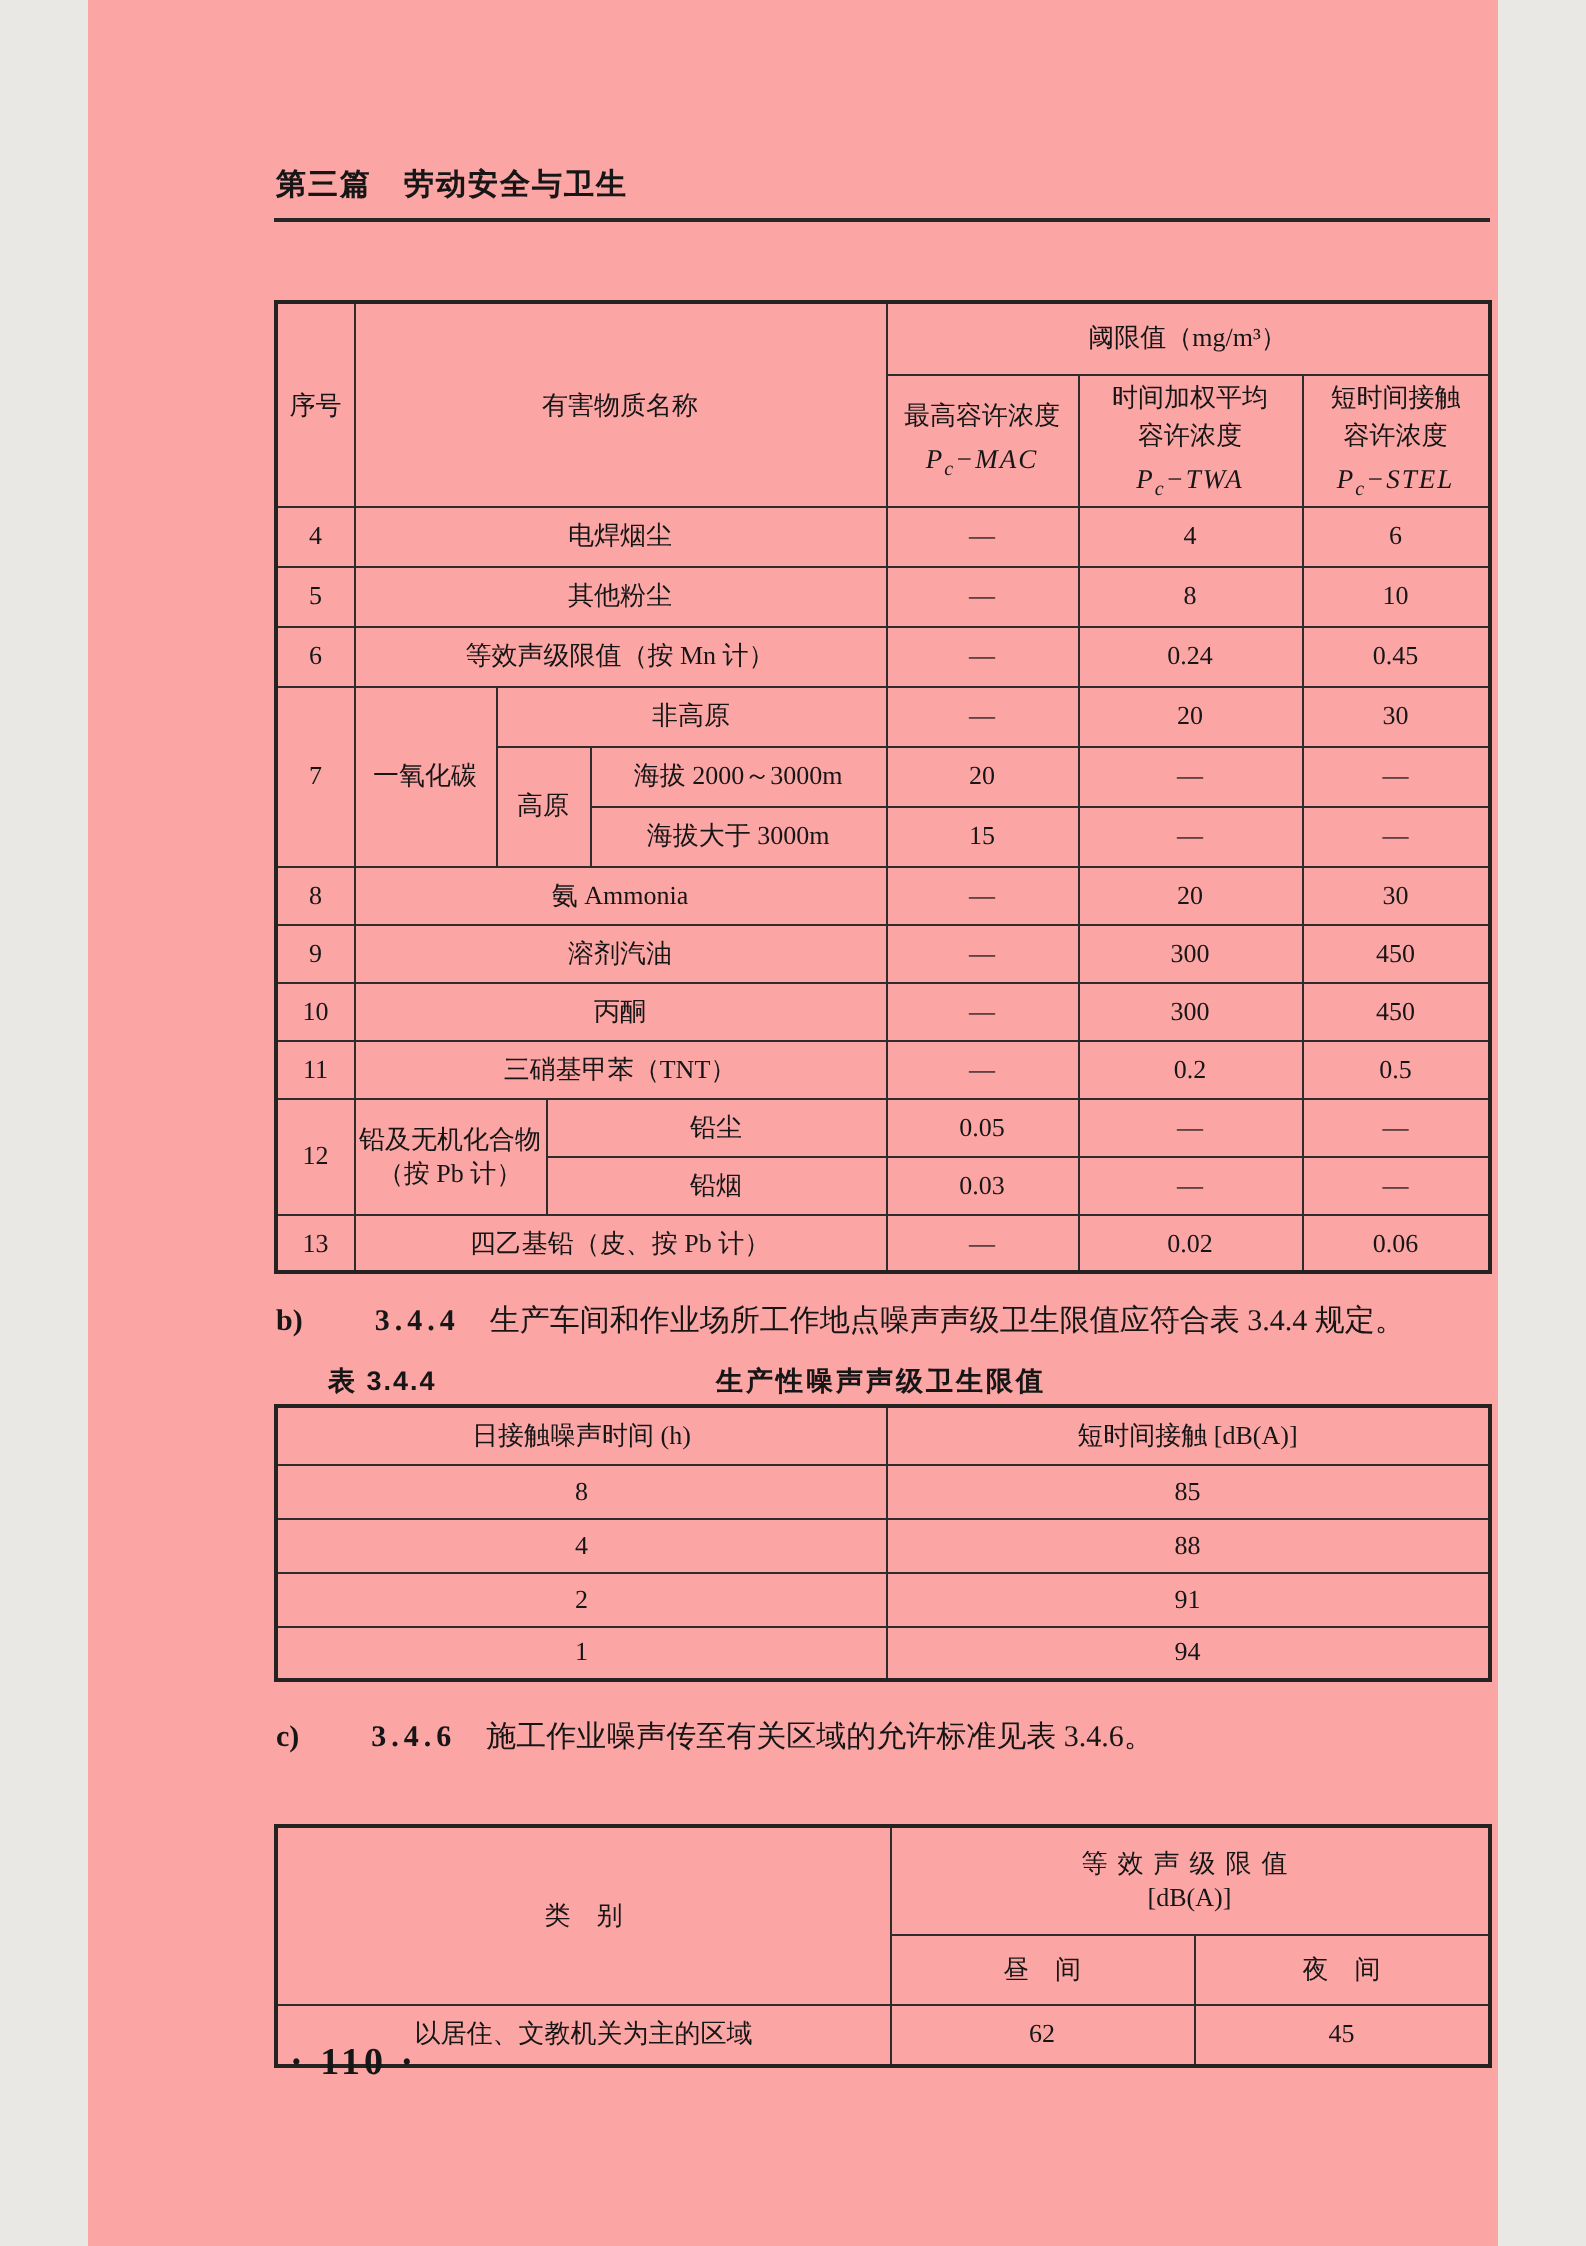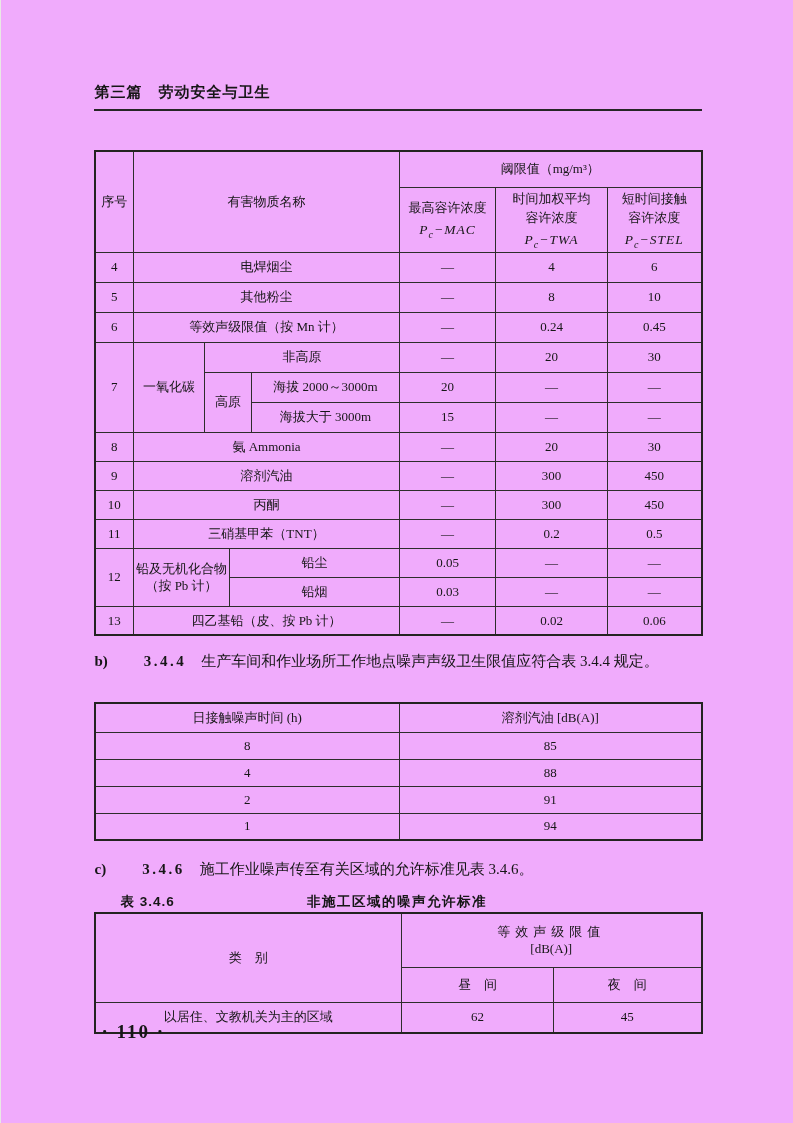--- a/index.html
+++ b/index.html
@@ -3,22 +3,22 @@
 <meta charset="utf-8">
 <style>
   html,body{margin:0;padding:0;}
   body{
     background:#e9e8e5;
     font-family:"Liberation Serif","DejaVu Serif",serif;
     color:#161616;
   }
   .page{
     position:relative;
-    width:792px;height:1123px;
-    background:#f0abfc;
+    width:705px;height:1123px;
+    background:#fca5a5;
     margin:0 auto;
     overflow:hidden;
   }
 
   
   .running-header{
     position:absolute;left:94px;top:83px;
     font-family:"Liberation Sans","DejaVu Sans",sans-serif;
     font-weight:bold;font-size:15px;letter-spacing:1px;
   }
@@ -223,30 +223,34 @@
       <td>0.02</td>
       <td>0.06</td>
     </tr>
   </tbody>
     </table>
 
   <div class="para" style="top:651px">
     <span class="pmarker">b)</span><span class="pnumber">3.4.4</span><span>生产车间和作业场所工作地点噪声声级卫生限值应符合表 3.4.4 规定。</span>
   </div>
 
+  <div class="caption" style="top:682px">
+    <span class="cap-label">表 3.4.4</span>
+    <span class="cap-title">生产性噪声声级卫生限值</span>
+  </div>
 
   <table class="doc-table t344">
     <colgroup>
         <col style="width:305px">
         <col style="width:302px">
       </colgroup>
     <tbody>
         <tr class="h29">
       <td>日接触噪声时间 (h)</td>
-      <td>溶剂汽油 [dB(A)]</td>
+      <td>短时间接触 [dB(A)]</td>
     </tr>
     <tr class="h27">
       <td>8</td>
       <td>85</td>
     </tr>
     <tr class="h27">
       <td>4</td>
       <td>88</td>
     </tr>
     <tr class="h27">
@@ -257,24 +261,20 @@
       <td>1</td>
       <td>94</td>
     </tr>
   </tbody>
     </table>
 
   <div class="para" style="top:859px">
     <span class="pmarker">c)</span><span class="pnumber">3.4.6</span><span>施工作业噪声传至有关区域的允许标准见表 3.4.6。</span>
   </div>
 
-  <div class="caption" style="top:893px">
-    <span class="cap-label">表 3.4.6</span>
-    <span class="cap-title">非施工区域的噪声允许标准</span>
-  </div>
 
   <table class="doc-table t346">
     <colgroup>
         <col style="width:307px">
         <col style="width:152px">
         <col style="width:148px">
       </colgroup>
     <tbody>
         <tr class="h54">
       <td rowspan="2">类　别</td>

